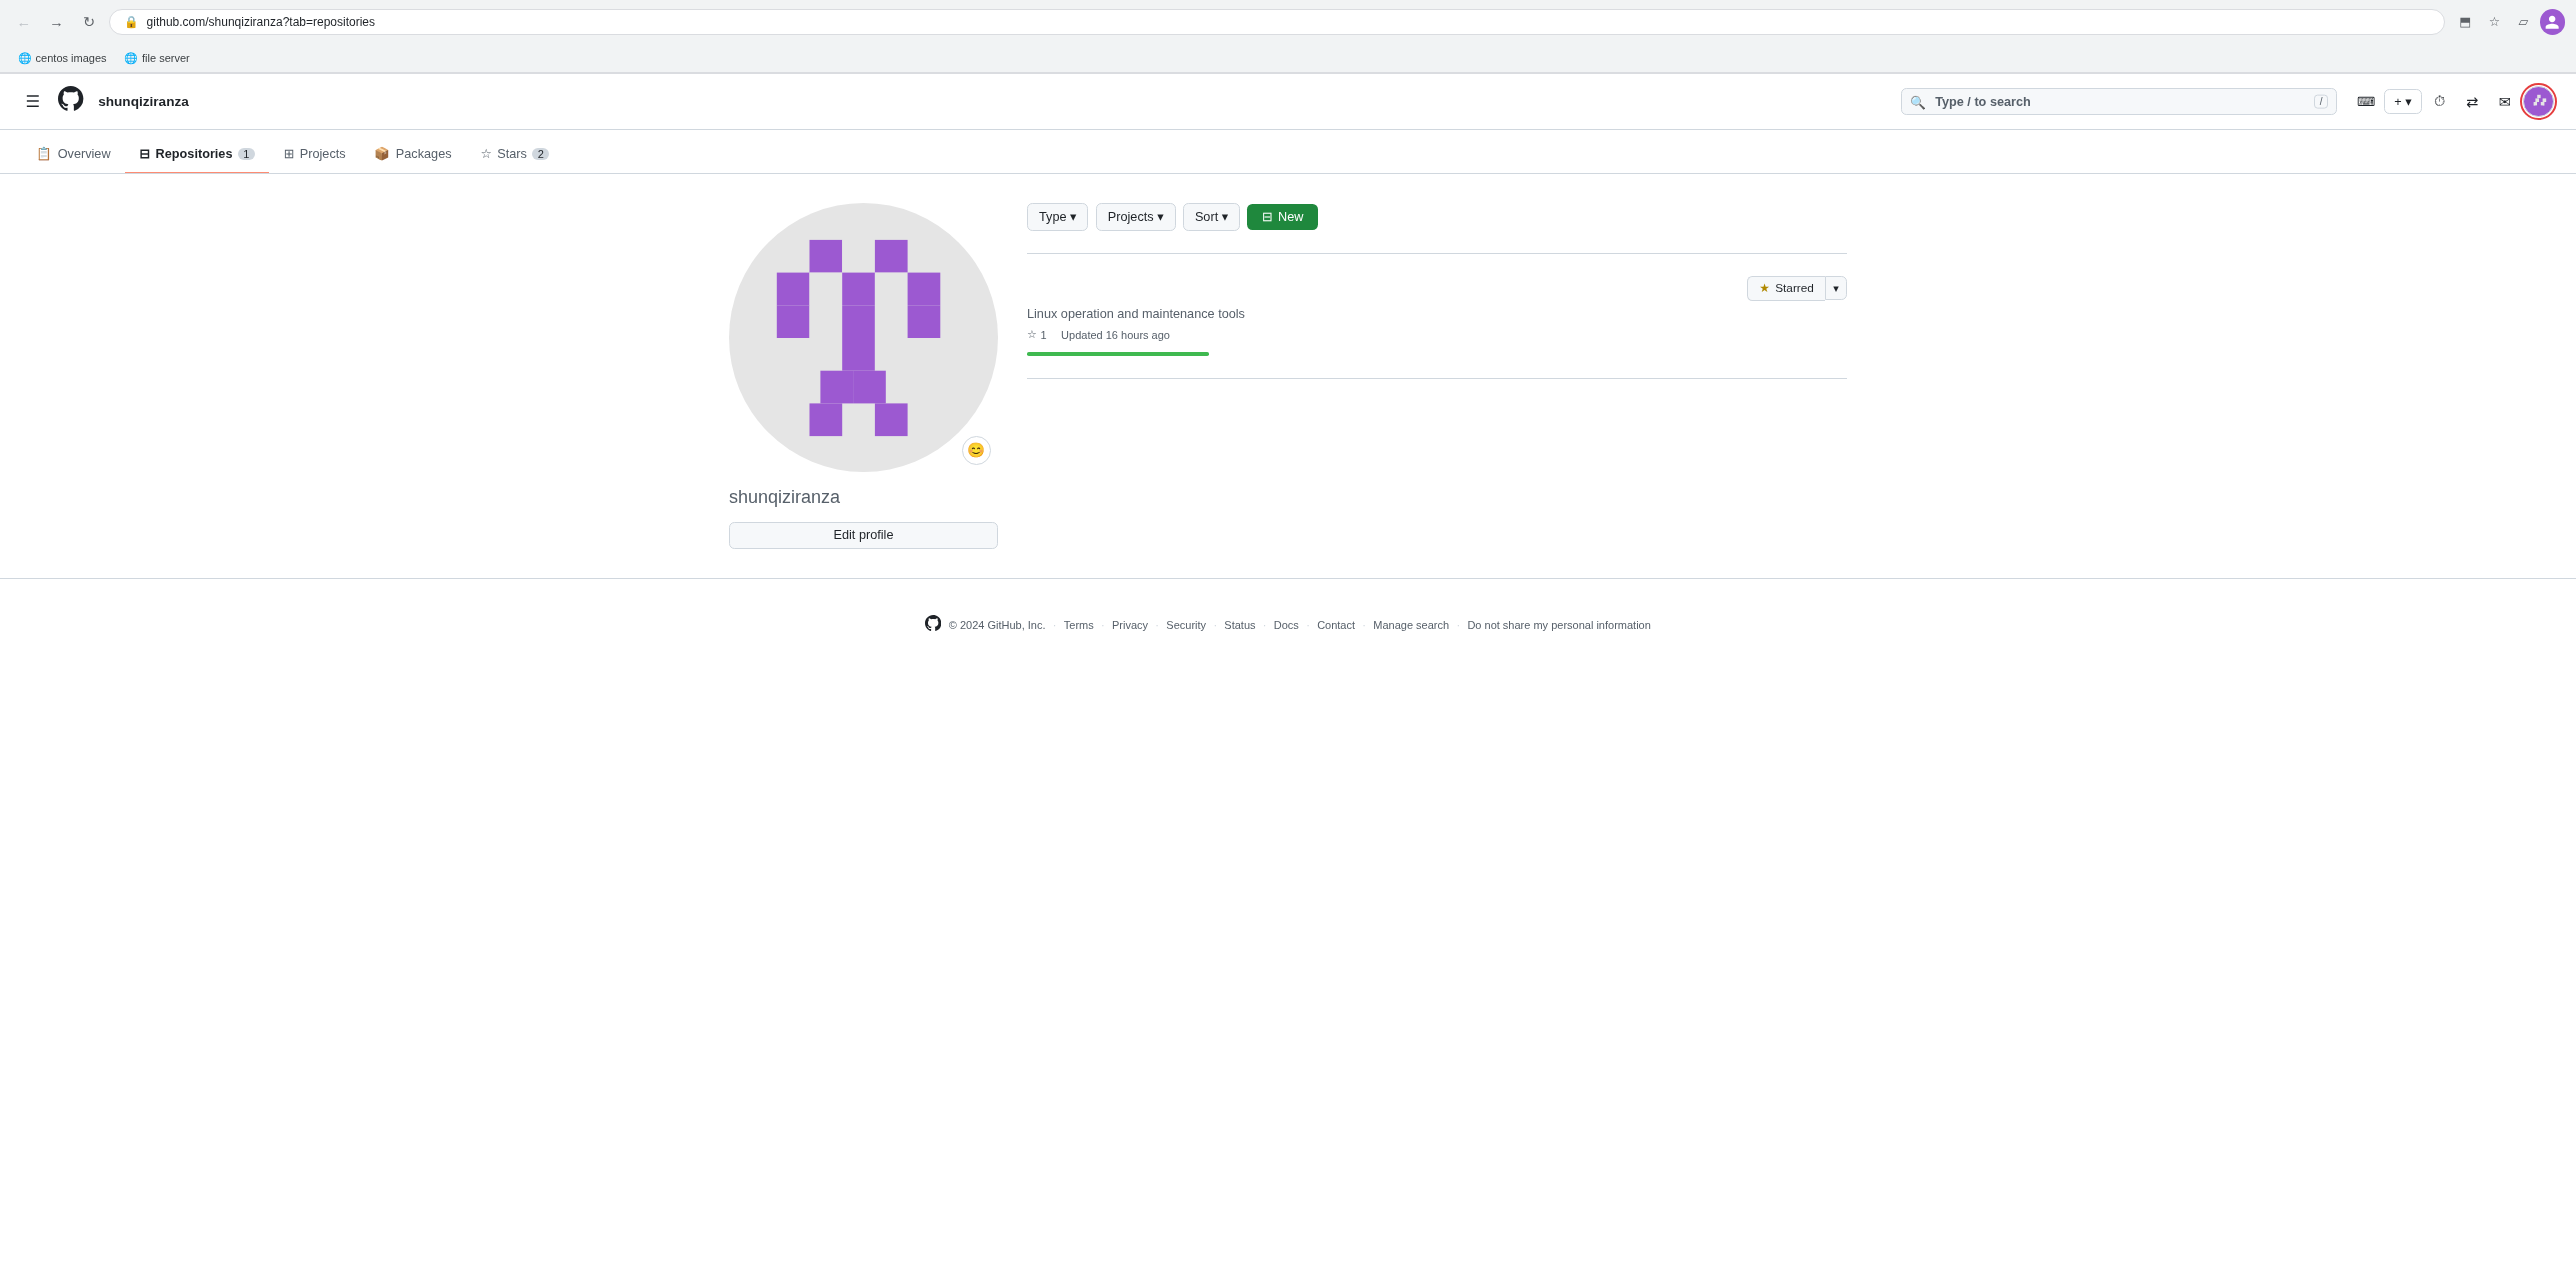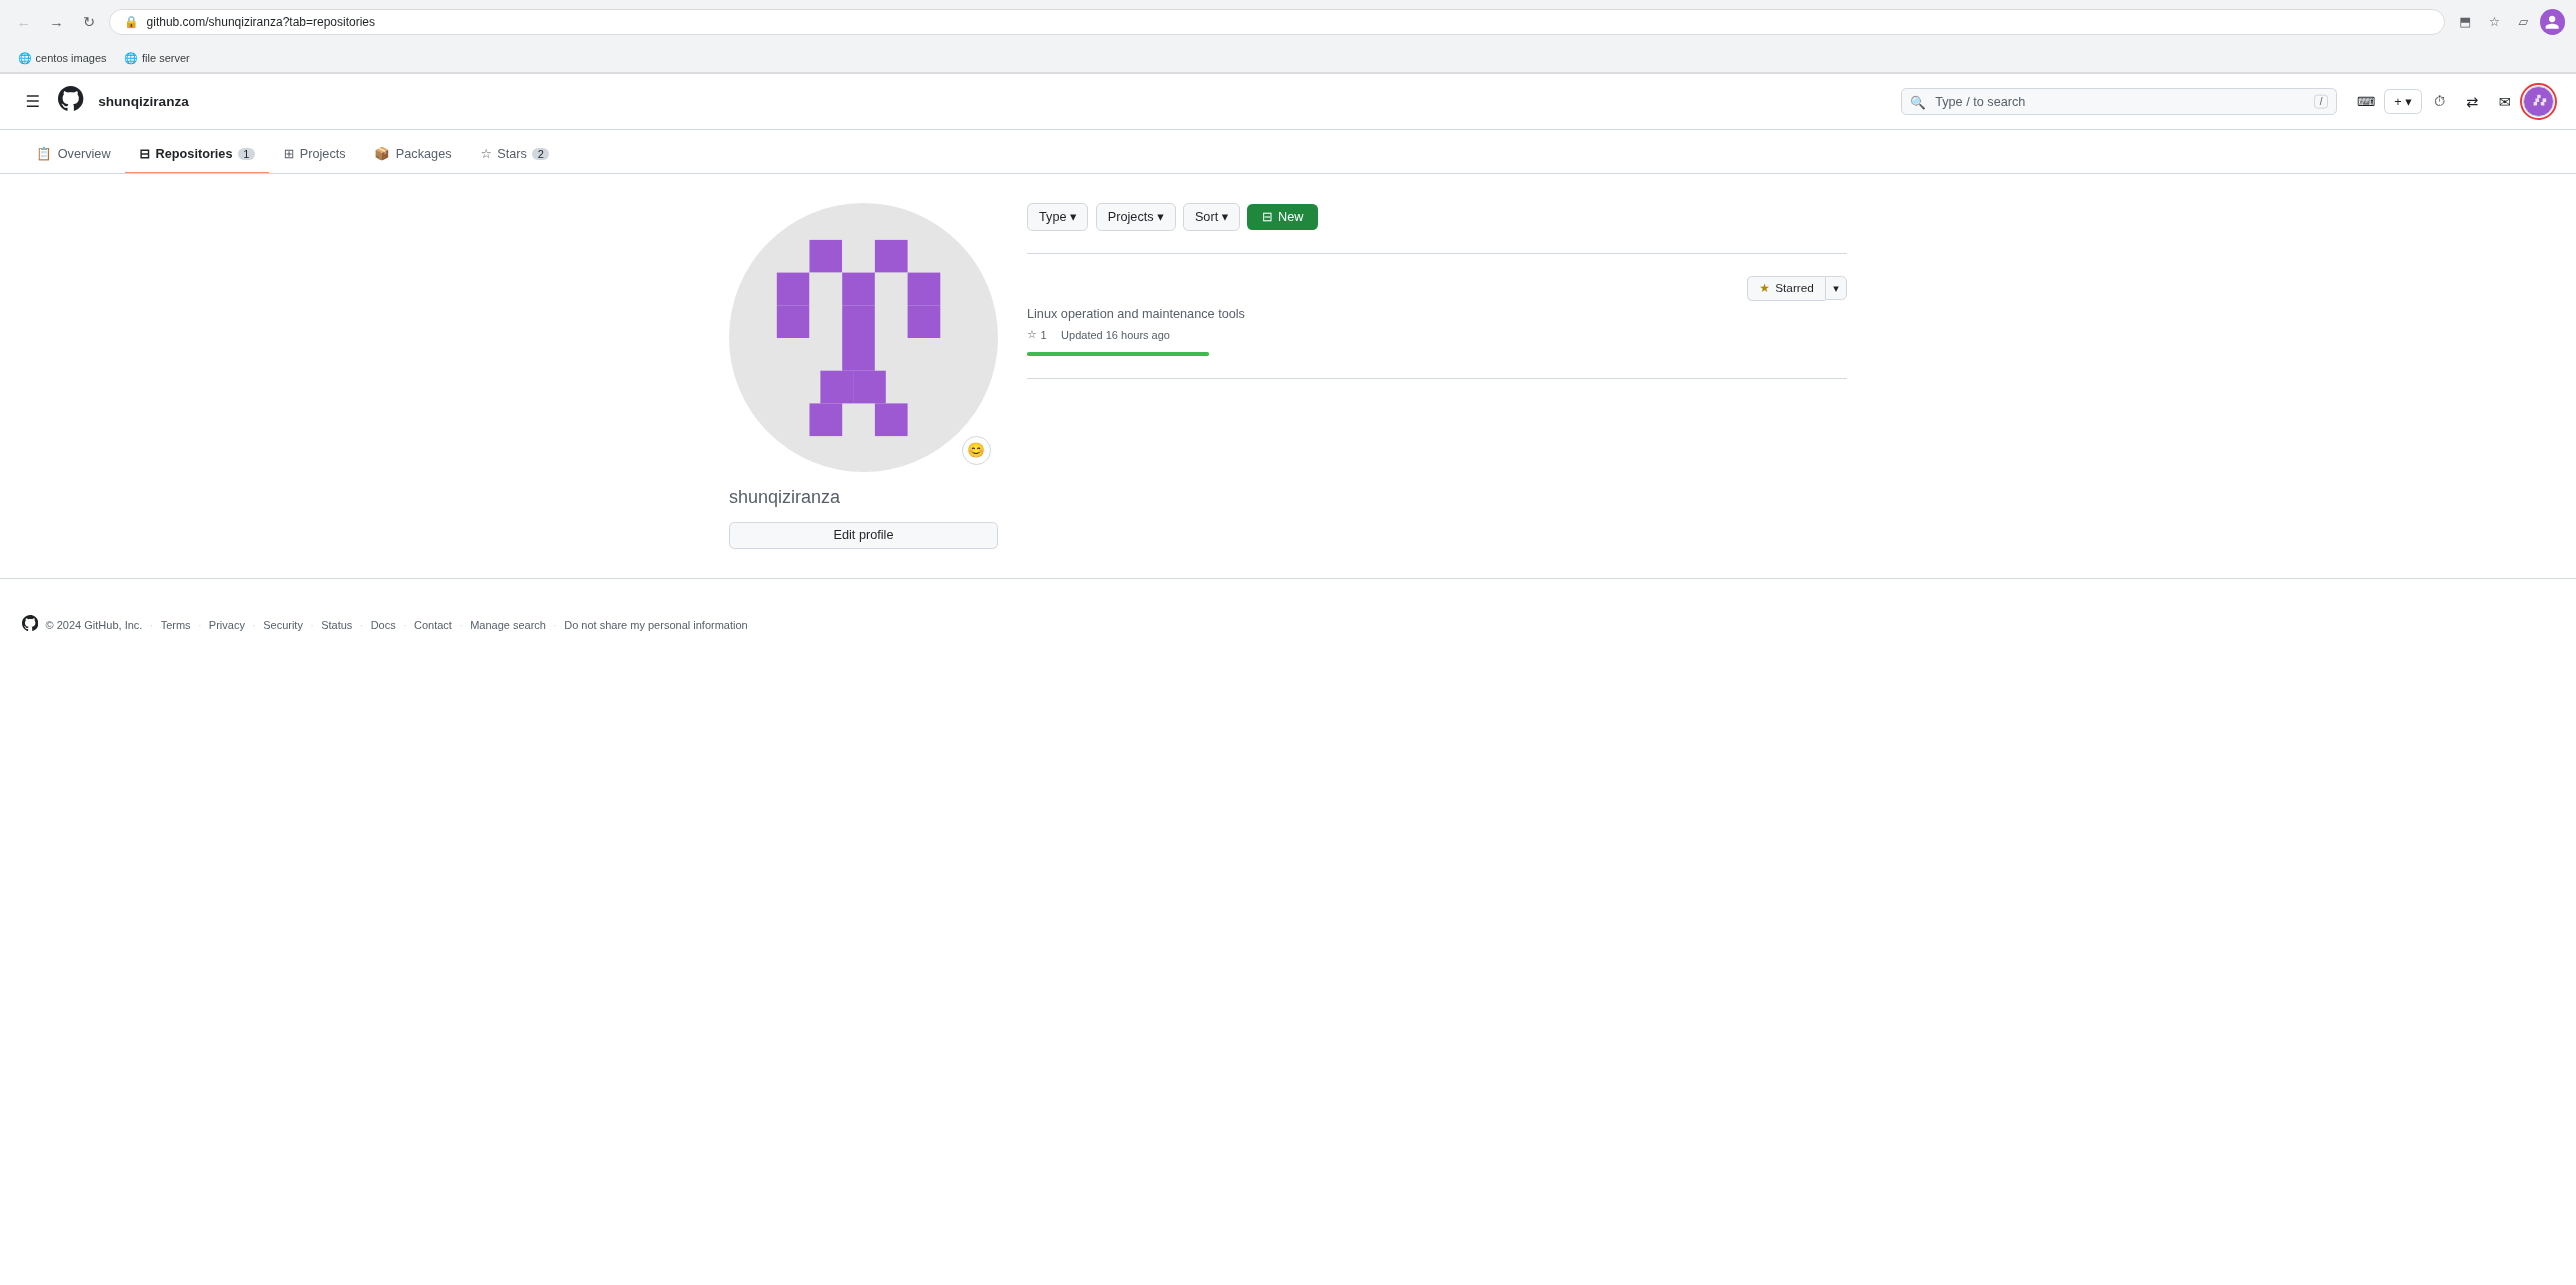--- a/index.html
+++ b/index.html
@@ -121,20 +121,21 @@
       width: 100%;
       background: #f6f8fa;
       border: 0.9px solid #d0d7de;
       border-radius: 5.4px;
       padding: 5.4px 11px 5.4px 33px;
       font-size: 12.7px;
       color: #57606a;
       display: flex;
       align-items: center;
       cursor: pointer;
+      font-weight: bold;
     }
     .gh-search-icon-wrap {
       position: absolute;
       left: 9px;
       top: 50%;
       transform: translateY(-50%);
       color: #57606a;
       font-size: 12.7px;
     }
     .gh-search-kbd {
@@ -404,20 +405,21 @@
     
     .gh-footer {
       background: #fff;
       border-top: 0.9px solid #d0d7de;
       padding: 36px 22px;
       text-align: center;
       font-size: 11px;
       color: #57606a;
       display: flex;
       align-items: center;
+      justify-content: center;
       gap: 7.3px;
       flex-wrap: wrap;
     }
     .gh-footer-logo { font-size: 18px; color: #1f2328; }
     .gh-footer a { color: #57606a; text-decoration: none; }
     .gh-footer-sep { color: #d0d7de; }
 
     
     .pixel-avatar {
       width: 218px;

